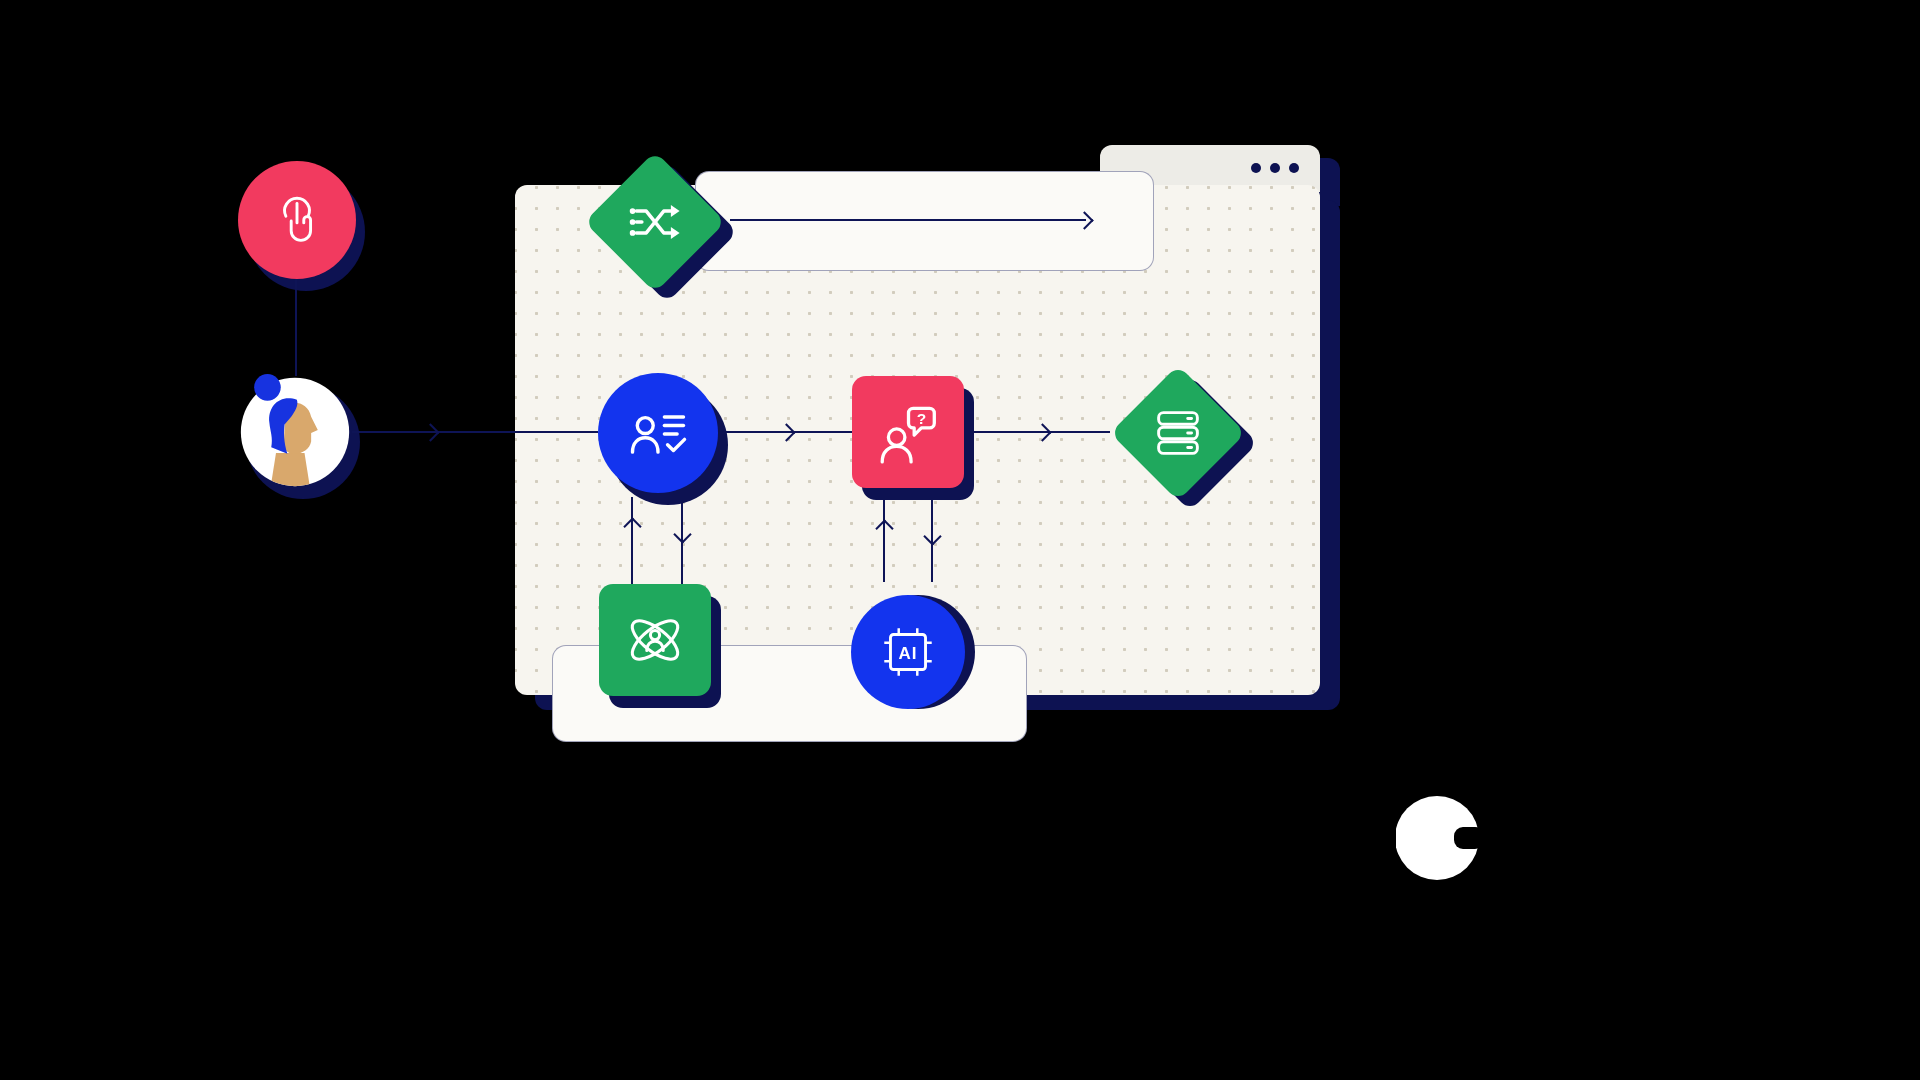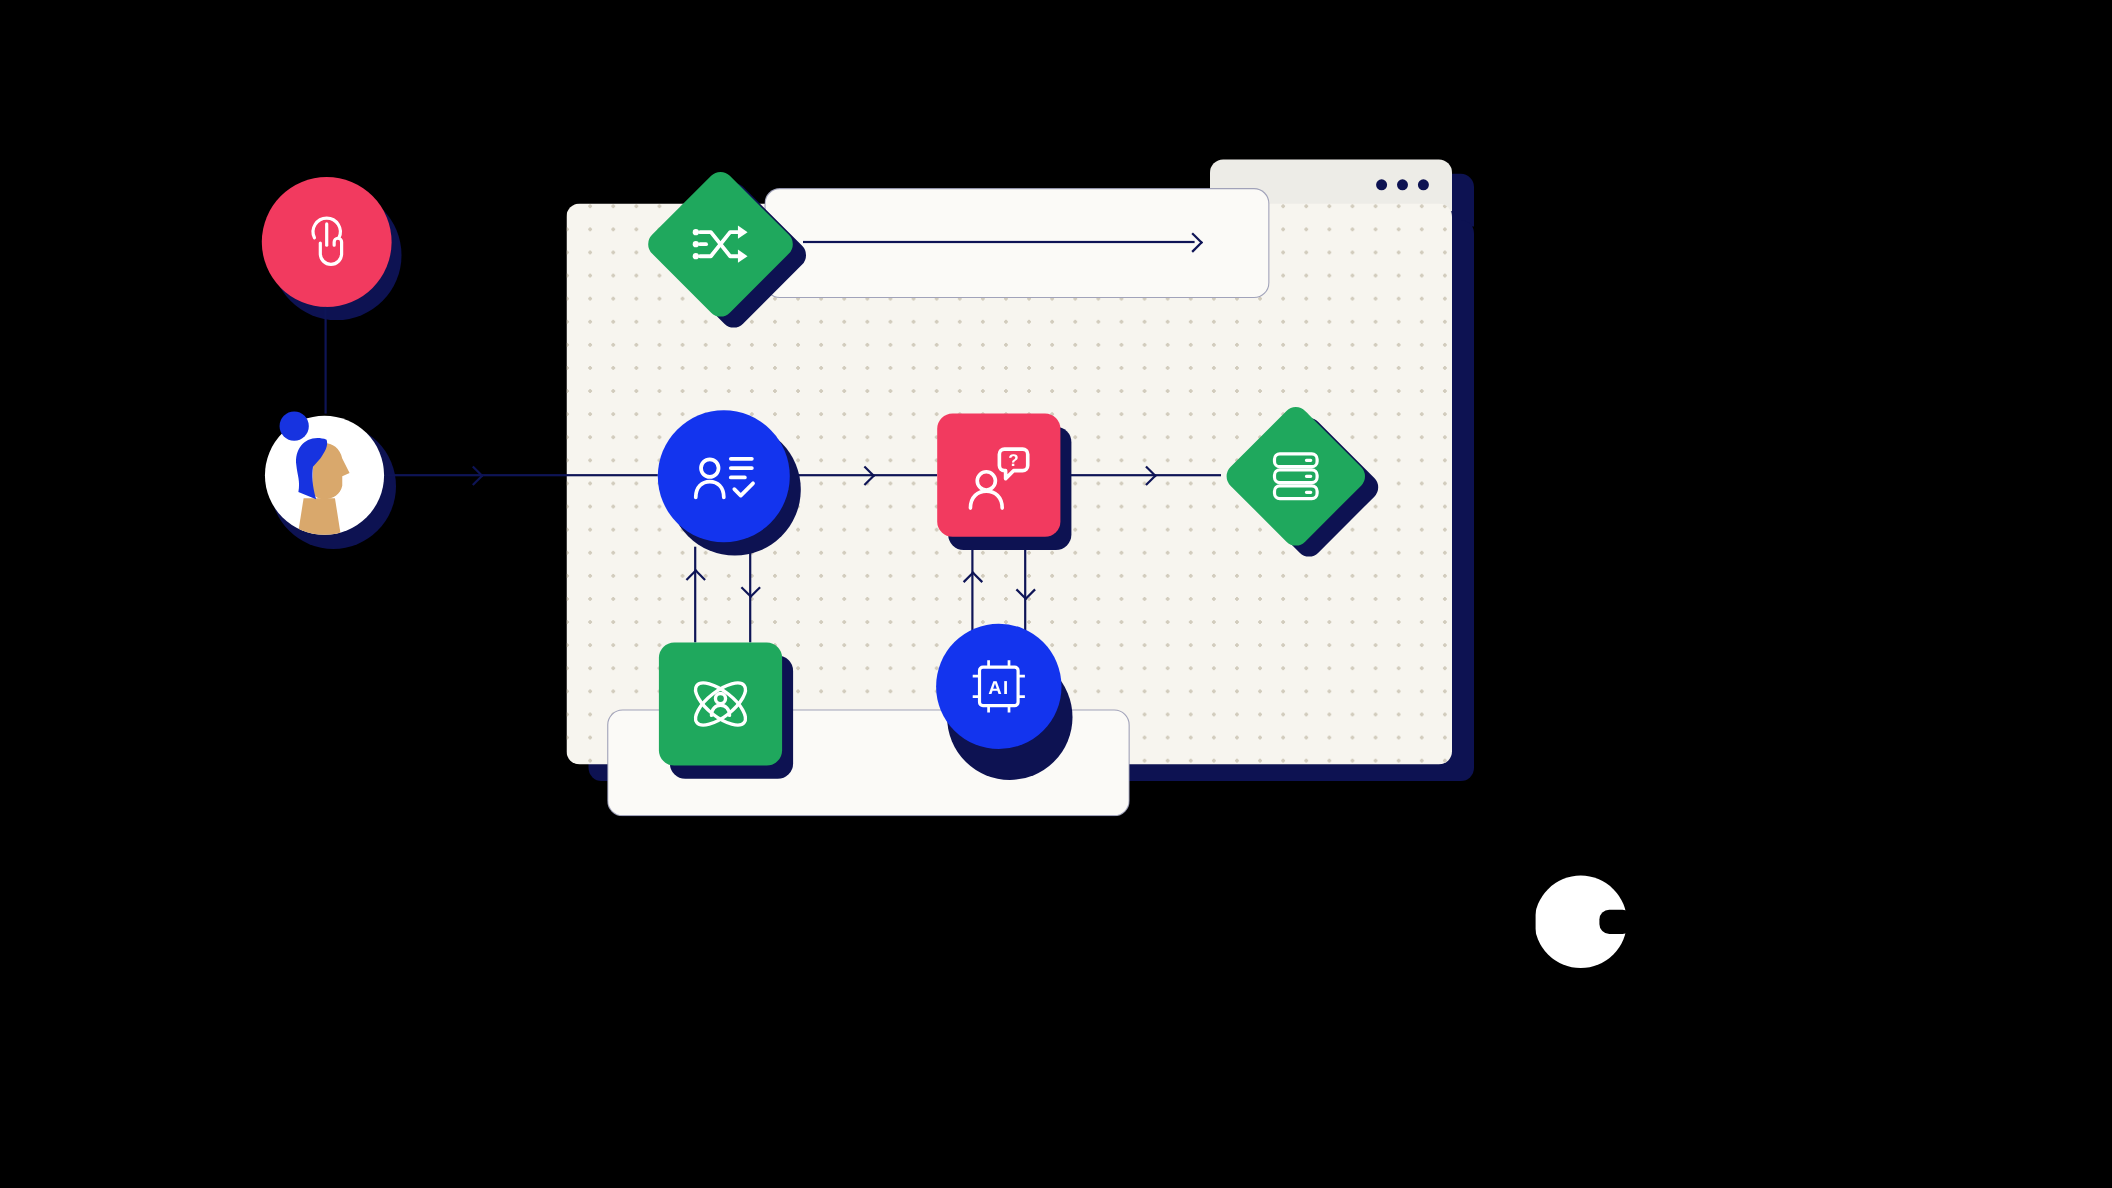--- a/index.html
+++ b/index.html
@@ -157,21 +157,21 @@
       <g stroke="#fff" stroke-width="2.8" fill="none" stroke-linecap="round">
         <ellipse cx="32" cy="32" rx="25" ry="10.5" transform="rotate(-38 32 32)"></ellipse>
         <ellipse cx="32" cy="32" rx="25" ry="10.5" transform="rotate(38 32 32)"></ellipse>
         <circle cx="32" cy="27.5" r="4.2"></circle>
         <path d="M24.5 41.5 c0 -5.5 3.5 -8.5 7.5 -8.5 s7.5 3 7.5 8.5"></path>
       </g>
     </svg>
   </div>
 
   <div class="shadow round" style="left:861px;top:595px;width:114px;height:114px;"></div>
-  <div class="node round blue" style="left:851px;top:567px;width:114px;height:114px;align-items:center;">
+  <div class="node round blue" style="left:851px;top:595px;width:114px;height:114px;align-items:center;">
     <svg width="66" height="66" viewBox="0 0 64 64">
       <g stroke="#fff" fill="none" stroke-linejoin="round">
         <rect x="15" y="15" width="34" height="34" rx="3" stroke-width="2.8"></rect>
         <path d="M23 15 V9 M41 15 V9 M23 49 v6 M41 49 v6 M15 23 H9 M15 41 H9 M49 23 h6 M49 41 h6" stroke-width="2.4"></path>
       </g>
       <text x="32" y="38.5" text-anchor="middle" fill="#fff" font-size="16.5" font-weight="bold" letter-spacing="1">AI</text>
     </svg>
   </div>
 
   <svg style="position:absolute;left:1396px;top:794px;" width="84" height="88" viewBox="0 0 84 88">

